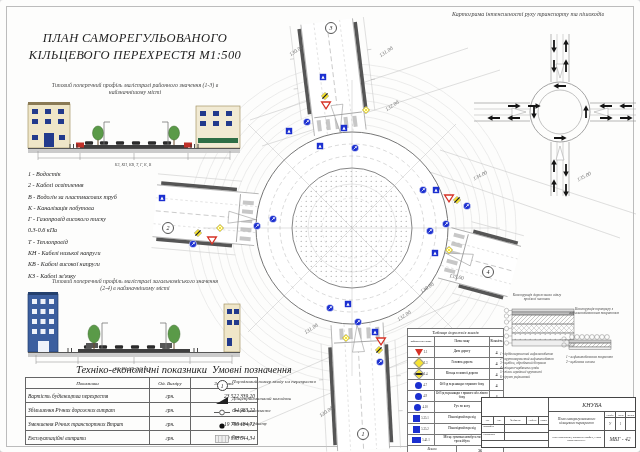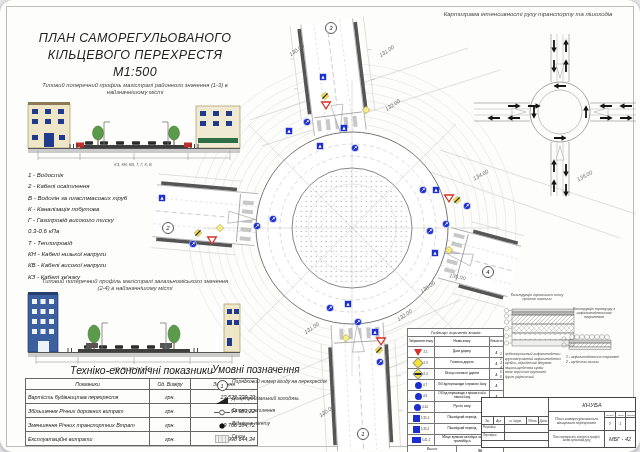--- a/index.html
+++ b/index.html
@@ -1,17 +1,17 @@
 <!DOCTYPE html>
 <html><head>
 <meta charset="utf-8">
 <style>
   html,body{margin:0;padding:0;background:#e9e9ec}
   #sheet{position:relative;width:640px;height:452px;background:#fdfdfc;overflow:hidden;
-         font-family:Liberation Sans, sans-serif;box-shadow:0 1px 5px rgba(0,0,0,.35);border-radius:13px}
+         font-family:Liberation Serif, serif;box-shadow:0 1px 5px rgba(0,0,0,.35);border-radius:3px}
   .abs{position:absolute}
   .t{font-style:italic;color:#1d1d1d}
   #frame{position:absolute;left:6px;top:6px;width:626px;height:439px;border:1px solid #bcbcbc}
   
   #main-title{left:28px;top:30px;width:214px;text-align:center;font-size:12.5px;line-height:17px;
               letter-spacing:.4px;white-space:pre-line;color:#222}
   #cartogram-title{left:420px;top:11px;width:216px;text-align:center;font-size:6px;color:#444}
   .prof-title{width:214px;text-align:center;font-size:5.8px;line-height:7px;color:#454545;white-space:pre-line}
   
   #util-legend{left:28px;top:169px;width:148px}

